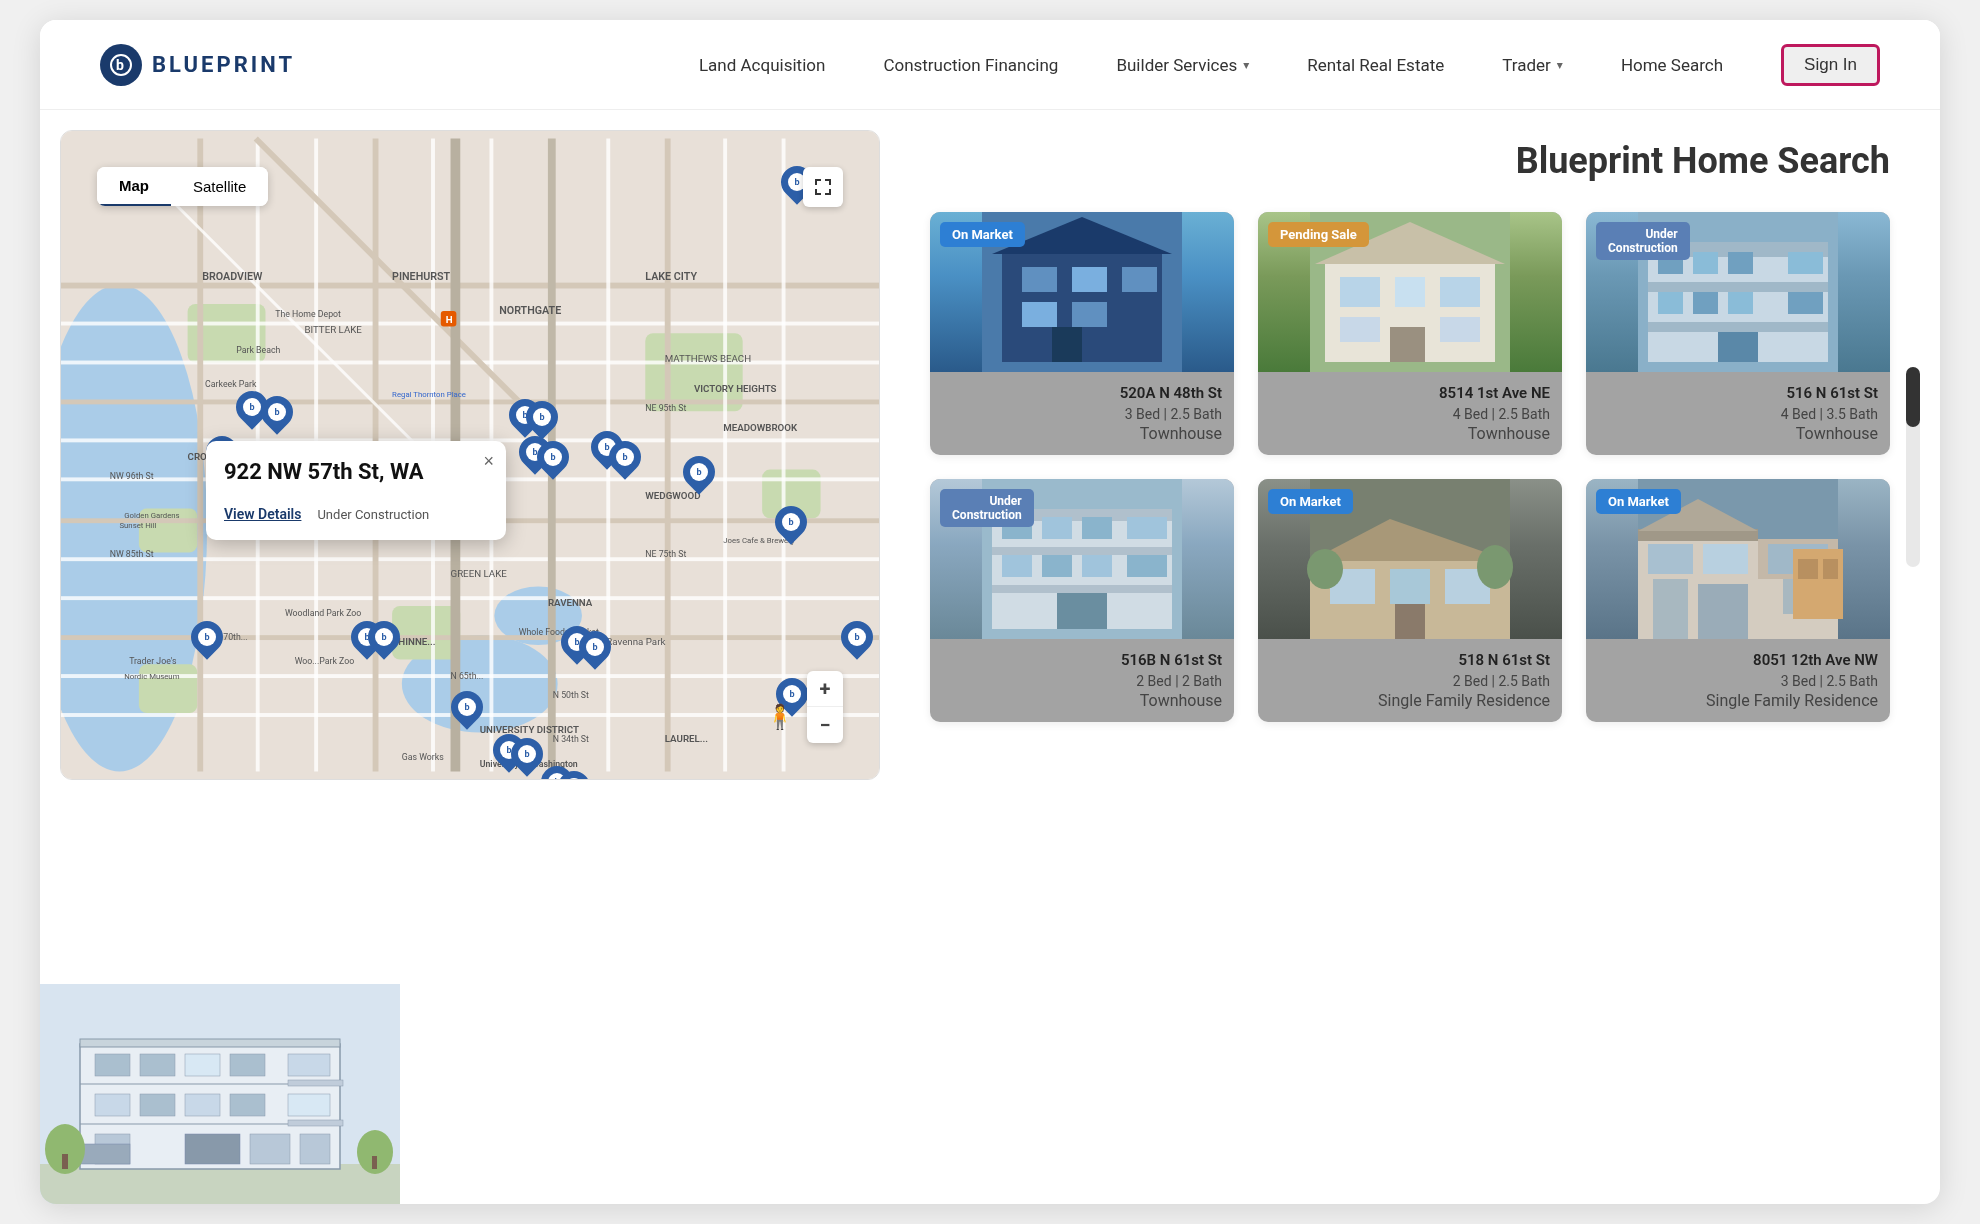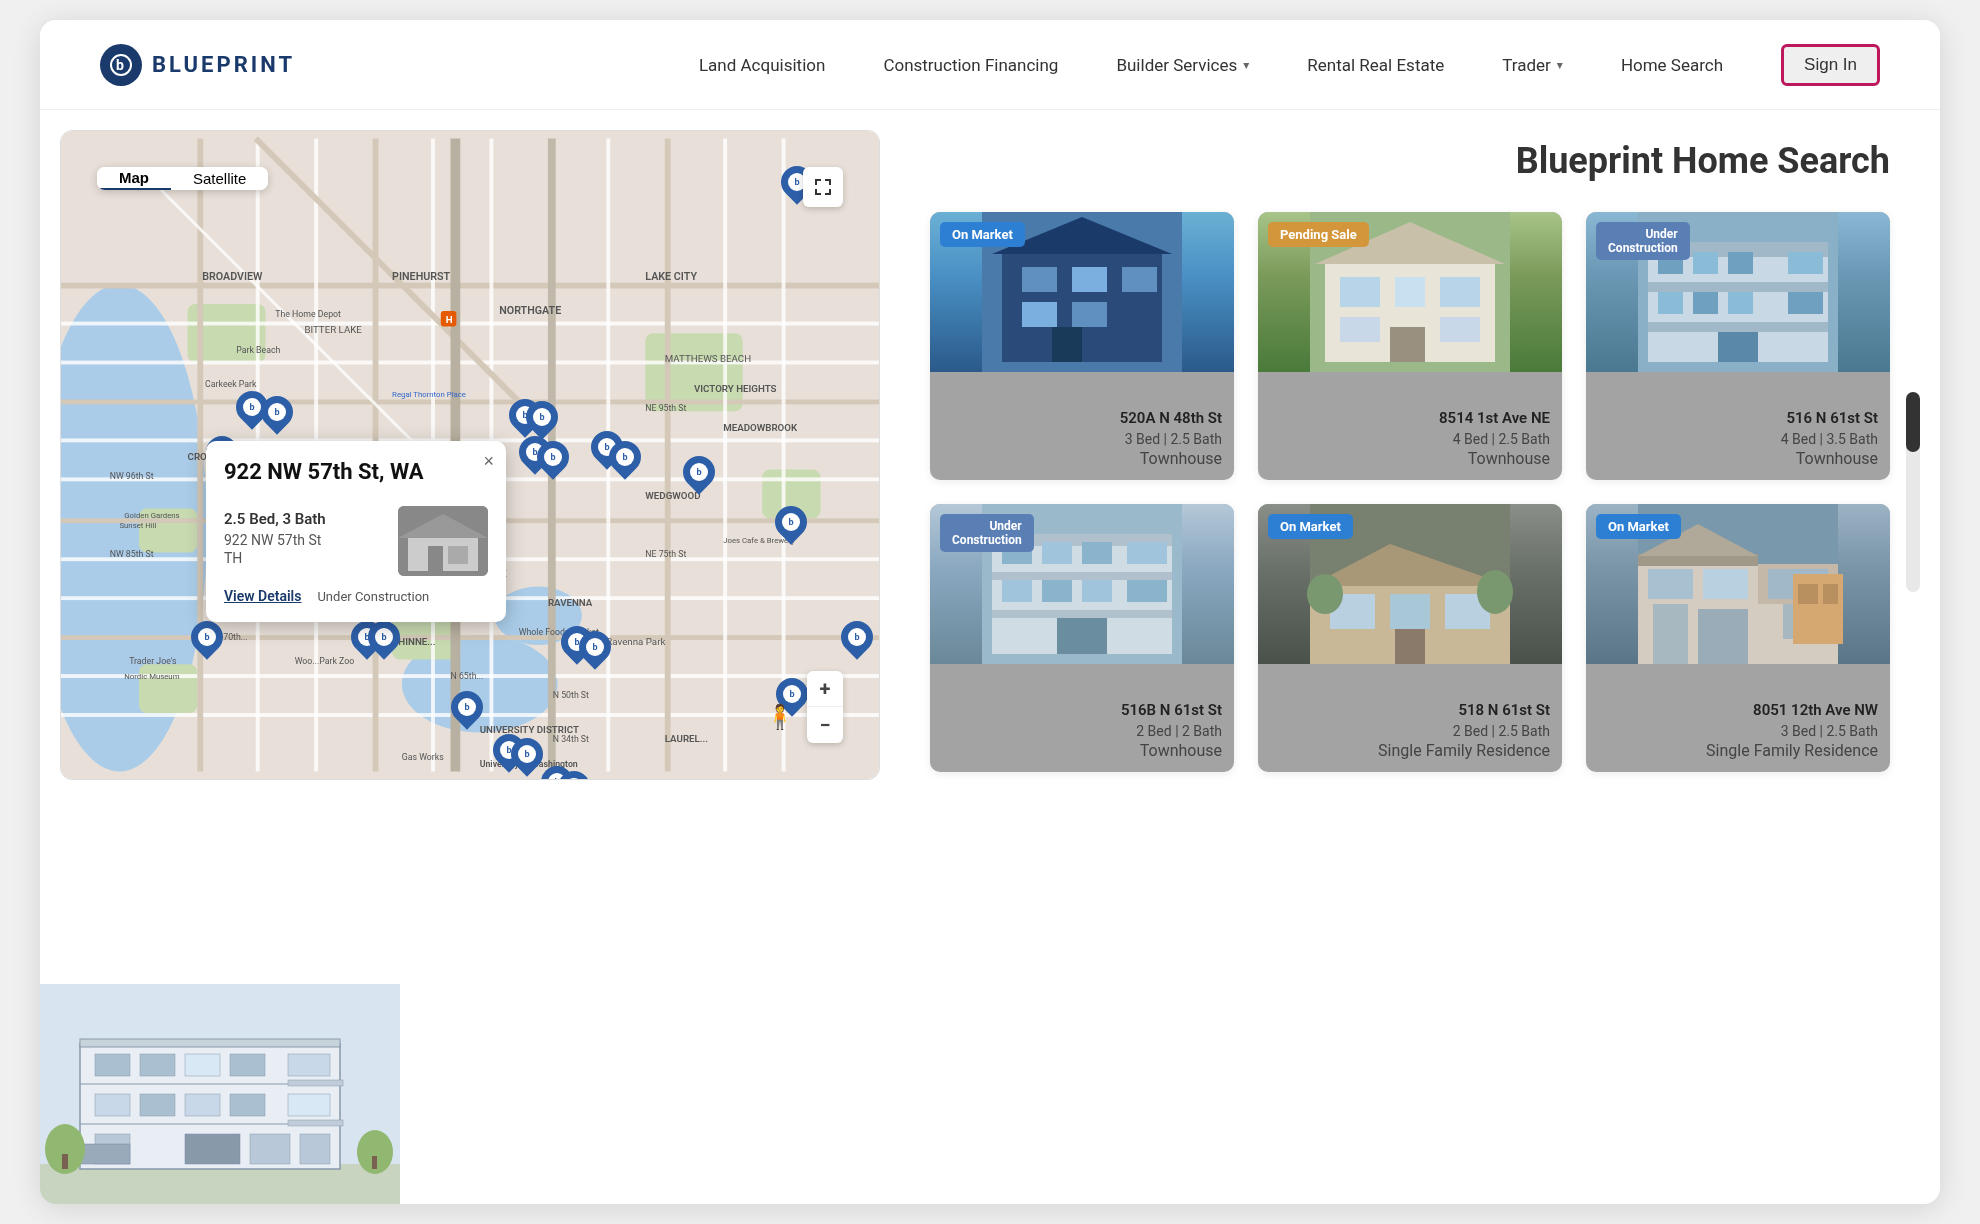--- a/index.html
+++ b/index.html
@@ -118,21 +118,21 @@
       top: 36px;
       left: 36px;
       display: flex;
       background: white;
       border-radius: 8px;
       box-shadow: 0 2px 8px rgba(0,0,0,0.2);
       overflow: hidden;
       z-index: 10;
     }
     .map-toggle-btn {
-      padding: 2px 22px;
+      padding: 10px 22px;
       font-size: 15px;
       cursor: pointer;
       font-weight: 500;
       background: white;
       border: none;
     }
     .map-toggle-btn.active {
       background: white;
       font-weight: 700;
       border-bottom: 2px solid #1a3a6b;
@@ -383,21 +383,20 @@
       color: white;
     }
     .badge-under-construction {
       background: #5a7fb5;
       color: white;
       font-size: 12px;
     }
 
     .listing-info {
       padding: 12px;
-      margin-top: 25px;
     }
     .listing-address {
       font-size: 15px;
       font-weight: 600;
       color: #222;
       margin-bottom: 4px;
     }
     .listing-details {
       font-size: 14px;
       color: #444;
@@ -786,36 +785,20 @@
                     <span class="pin-letter">b</span>
                   </div>
                 </div>
             </div>
           </div>
 
           
           <div class="map-popup">
             <button class="popup-close">×</button>
             <div class="popup-title">922 NW 57th St, WA</div>
-            <div class="popup-content">
-              <div class="popup-info">
-                <div class="popup-subtitle">2.5 Bed, 3 Bath</div>
-                <div class="popup-address">922 NW 57th St</div>
-                <div class="popup-type">TH</div>
-              </div>
-              <div class="popup-image">
-                <svg width="90" height="70" viewBox="0 0 90 70">
-                  <rect width="90" height="70" fill="#888"></rect>
-                  <rect x="10" y="30" width="70" height="35" fill="#ccc"></rect>
-                  <polygon points="0,32 45,8 90,32" fill="#999"></polygon>
-                  <rect x="30" y="40" width="15" height="25" fill="#888"></rect>
-                  <rect x="50" y="40" width="20" height="18" fill="#aaa"></rect>
-                </svg>
-              </div>
-            </div>
             <div class="popup-actions">
               <span class="view-details-link">View Details</span>
               <span class="popup-status">Under Construction</span>
             </div>
           </div>
 
           
           <div class="map-toggle">
             <button class="map-toggle-btn active">Map</button>
             <button class="map-toggle-btn">Satellite</button>

